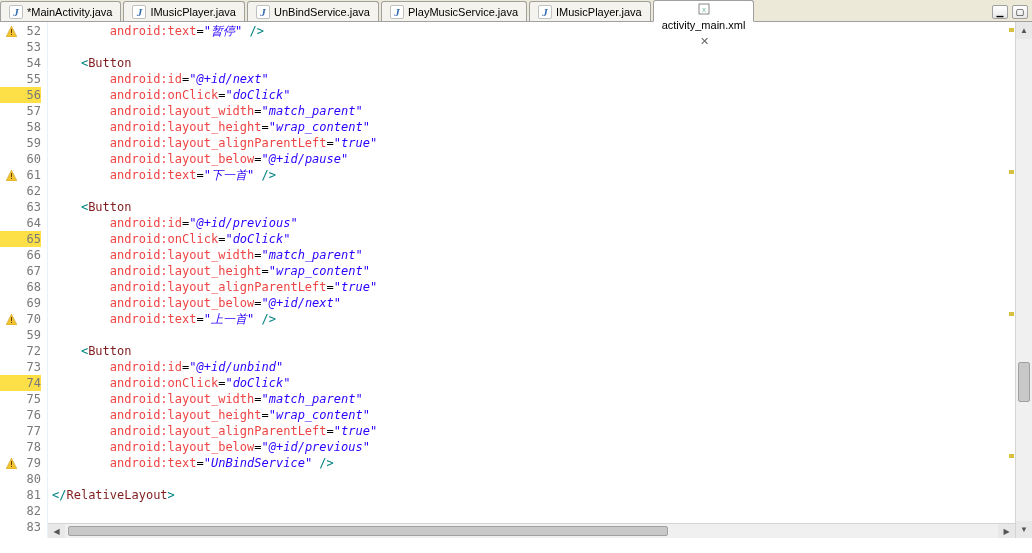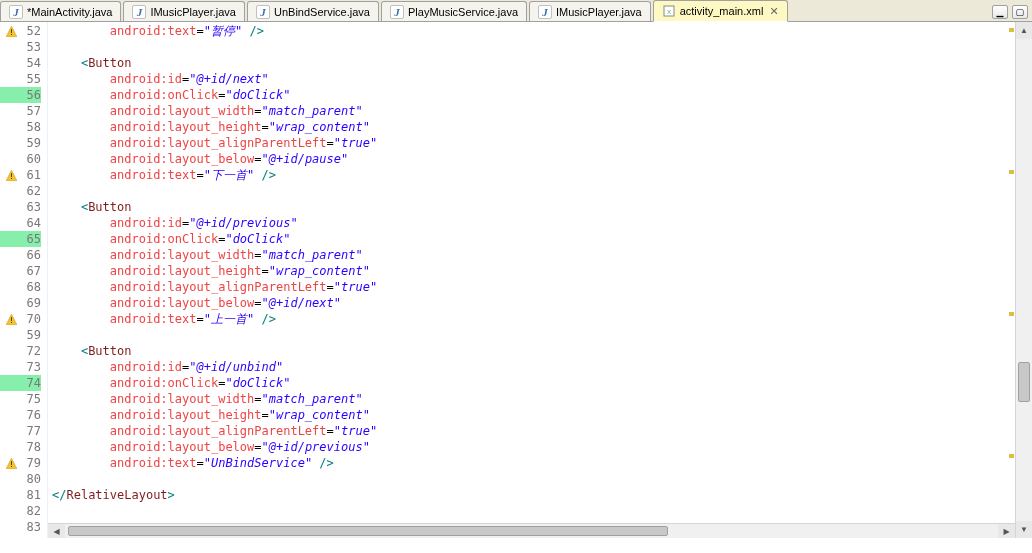--- a/index.html
+++ b/index.html
@@ -1,28 +1,28 @@
 <!DOCTYPE html>
 <html><head>
 <meta charset="utf-8">
 <style>
 * { margin: 0; padding: 0; box-sizing: border-box; }
 body { font-family: "Segoe UI", Tahoma, sans-serif; font-size: 12px; background: #fff; overflow: hidden; width: 1032px; height: 553px; position: relative; }
 .tab-bar { display: flex; background: #ece9d8; border-bottom: 1px solid #a0a0a0; height: 22px; align-items: flex-end; }
 .tab { display: flex; align-items: center; padding: 2px 8px; border: 1px solid #a0a0a0; border-bottom: none; background: #f4f3ee; margin-right: 2px; height: 20px; font-size: 11px; cursor: pointer; gap: 4px; border-radius: 3px 3px 0 0; }
-.tab.active { background: #fef9c3; height: 22px; border-bottom: 1px solid #fff; margin-bottom: -1px; }
+.tab.active { background: #ffffff; height: 22px; border-bottom: 1px solid #fff; margin-bottom: -1px; flex-direction: column; }
 .tab-icon-j { width: 14px; height: 14px; display: inline-flex; align-items: center; justify-content: center; font-family: Georgia, serif; font-style: italic; font-weight: bold; color: #3a6fb0; font-size: 11px; background: #fff; border: 1px solid #c0c0c0; border-radius: 2px; }
 .tab-icon-xml { width: 14px; height: 14px; display: inline-flex; align-items: center; justify-content: center; color: #888; }
 .tab-close { color: #666; font-size: 11px; margin-left: 2px; }
 .ctrl-btns { margin-left: auto; display: flex; gap: 4px; padding: 2px 4px; }
 .ctrl-btn { width: 16px; height: 14px; border: 1px solid #a0a0a0; background: linear-gradient(#fff,#e8e8e8); border-radius: 2px; display: flex; align-items: center; justify-content: center; font-size: 9px; cursor: pointer; }
 .editor-wrap { display: flex; height: 516px; position: relative; }
 .gutter { width: 48px; background: #fff; border-right: 1px solid #e8f2fe; text-align: right; padding-right: 6px; font-family: Consolas, monospace; font-size: 12px; color: #787878; line-height: 16px; padding-top: 1px; user-select: none; position: relative; }
 .gutter .ln { height: 16px; position: relative; }
-.gutter .ln.hl { background: #86efac; }
+.gutter .ln.hl { background: #fde047; }
 .warn { position: absolute; left: 6px; top: 2px; width: 11px; height: 11px; }
 .code { flex: 1; font-family: Consolas, monospace; font-size: 12px; line-height: 16px; white-space: pre; padding-left: 4px; padding-top: 1px; overflow: hidden; }
 .t-tag { color: #7f1d1d; }
 .t-attr { color: #ef4444; }
 .t-eq { color: #000; }
 .t-str { color: #2a00ff; font-style: italic; }
 .t-brk { color: #008080; }
 .vscroll { width: 17px; background: #f0f0f0; border-left: 1px solid #d4d4d4; position: relative; }
 .vscroll .thumb { position: absolute; left: 2px; right: 2px; top: 340px; height: 40px; background: #c8c8c8; border: 1px solid #a0a0a0; border-radius: 2px; }
 .vscroll .up, .vscroll .down { position: absolute; left: 0; right: 0; height: 17px; background: #e8e8e8; display: flex; align-items: center; justify-content: center; font-size: 8px; color: #555; }

